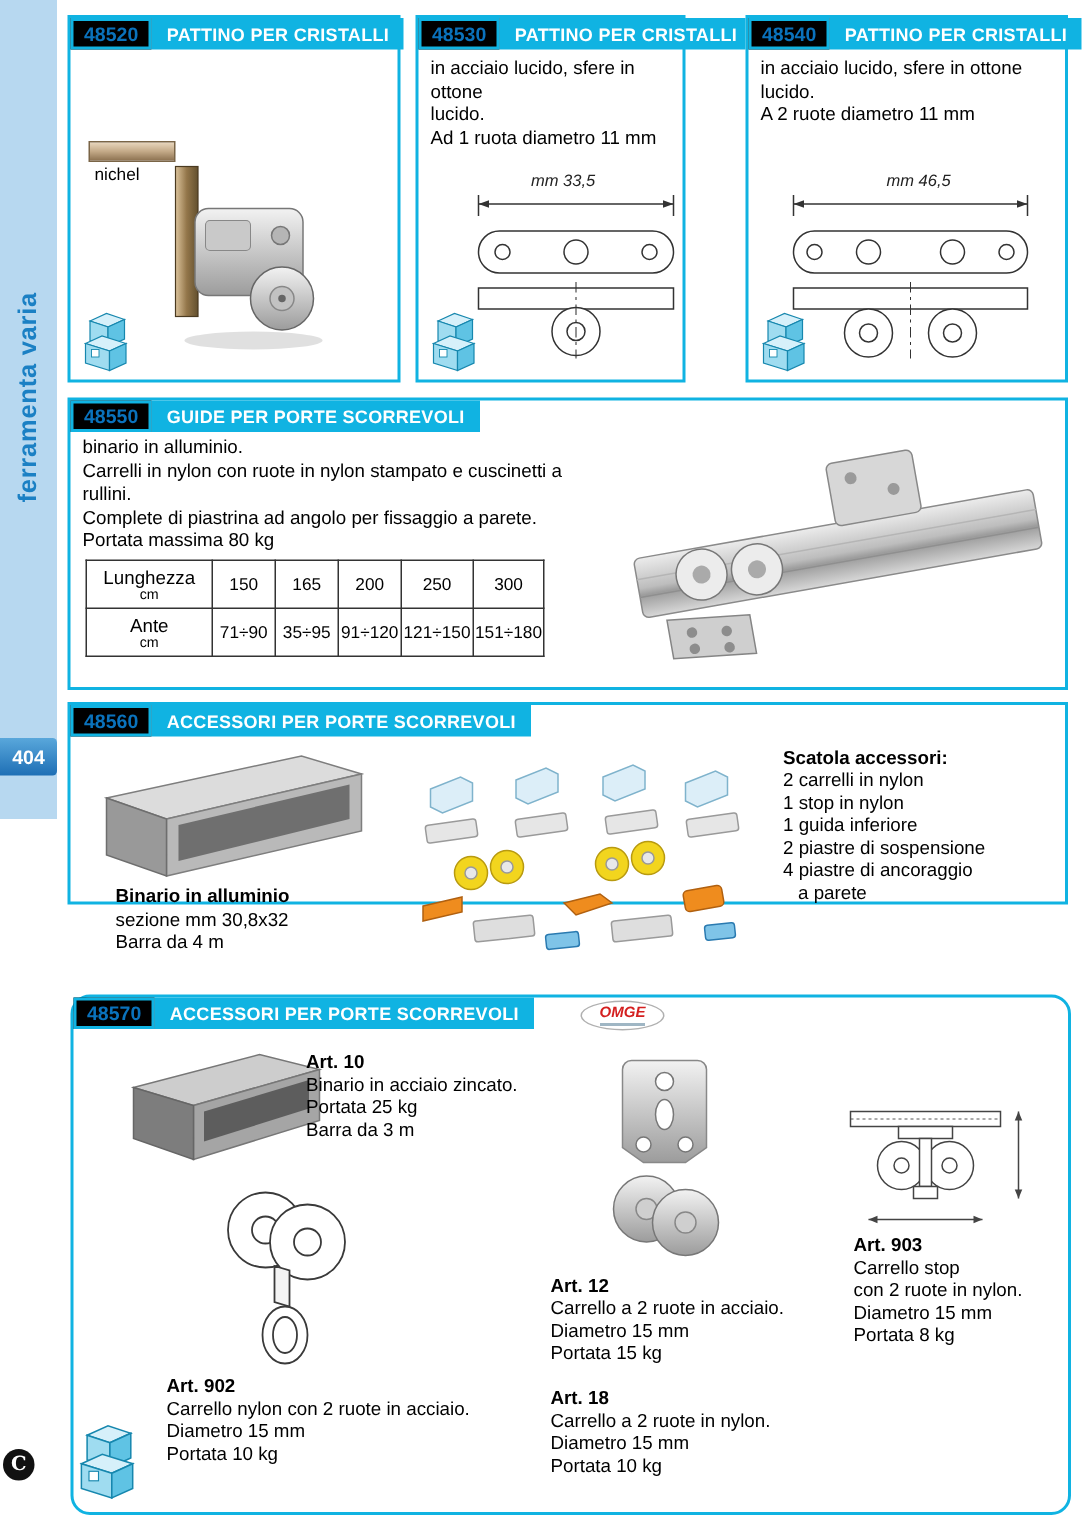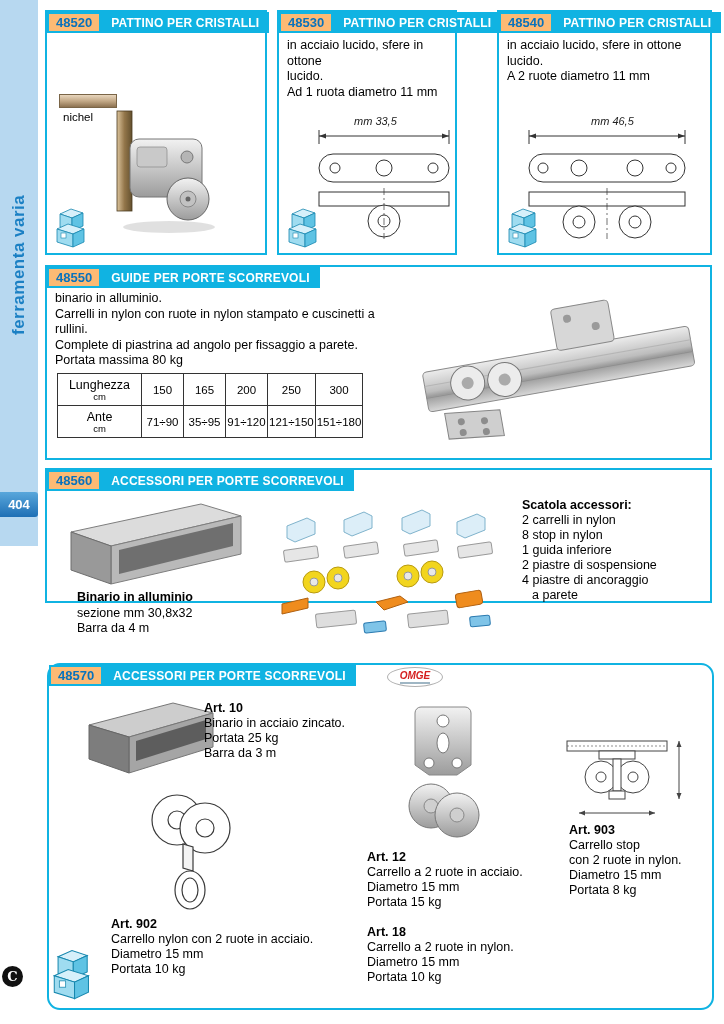--- a/index.html
+++ b/index.html
@@ -18,21 +18,21 @@
           font-size:13px; display:flex; align-items:center; justify-content:center;
           border-radius:0 3px 3px 0; }
   .c-logo { position:absolute; left:2px; top:966px; width:21px; height:21px; border-radius:50%;
           background:#111; color:#fff; font-weight:bold; font-size:13px;
           display:flex; align-items:center; justify-content:center;
           font-family:"DejaVu Serif", serif; }
 
   
   .sec { position:absolute; border:2px solid #10b3e2; background:#fff; }
   .hdr { display:flex; align-items:stretch; height:21px; }
-  .chip { background:#fdba74; border:2px solid #10b3e2; color:#0a72bc; font-weight:bold;
+  .chip { background:#000000; border:2px solid #10b3e2; color:#0a72bc; font-weight:bold;
           font-size:13px; padding:0 7px; display:flex; align-items:center; line-height:1; }
   .bar  { background:#10b3e2; color:#fff; font-weight:bold; font-size:12px;
           display:flex; align-items:center; padding:0 10px; white-space:nowrap;
           letter-spacing:0.2px; }
   .fill { flex:1; }
 
   .txt  { font-size:12.5px; line-height:15.5px; }
   .desc { position:absolute; left:8px; top:26px; }
   .abs  { position:absolute; }
   .bold { font-weight:bold; }
@@ -317,21 +317,21 @@
         <rect x="156" y="108" width="40" height="14" rx="2" transform="rotate(-6 176 115)"></rect>
       </g>
       <g stroke="#2a7ab0" fill="#7fc4e8">
         <rect x="112" y="118" width="22" height="10" rx="2" transform="rotate(-6 123 123)"></rect>
         <rect x="218" y="112" width="20" height="10" rx="2" transform="rotate(-6 228 117)"></rect>
       </g>
     </svg>
     <div class="abs list" style="left:475px;top:28px;">
       <div class="bold">Scatola accessori:</div>
       <div>2 carrelli in nylon</div>
-      <div>8 stop in nylon</div>
+      <div>1 stop in nylon</div>
       <div>1 guida inferiore</div>
       <div>2 piastre di sospensione</div>
       <div>4 piastre di ancoraggio</div>
       <div style="padding-left:10px;">a parete</div>
     </div>
   </section>
 
   <section class="sec" style="left:47px;top:663px;width:667px;height:347px;border-radius:13px;">
     <div class="hdr">
       <div class="chip">48570</div>

